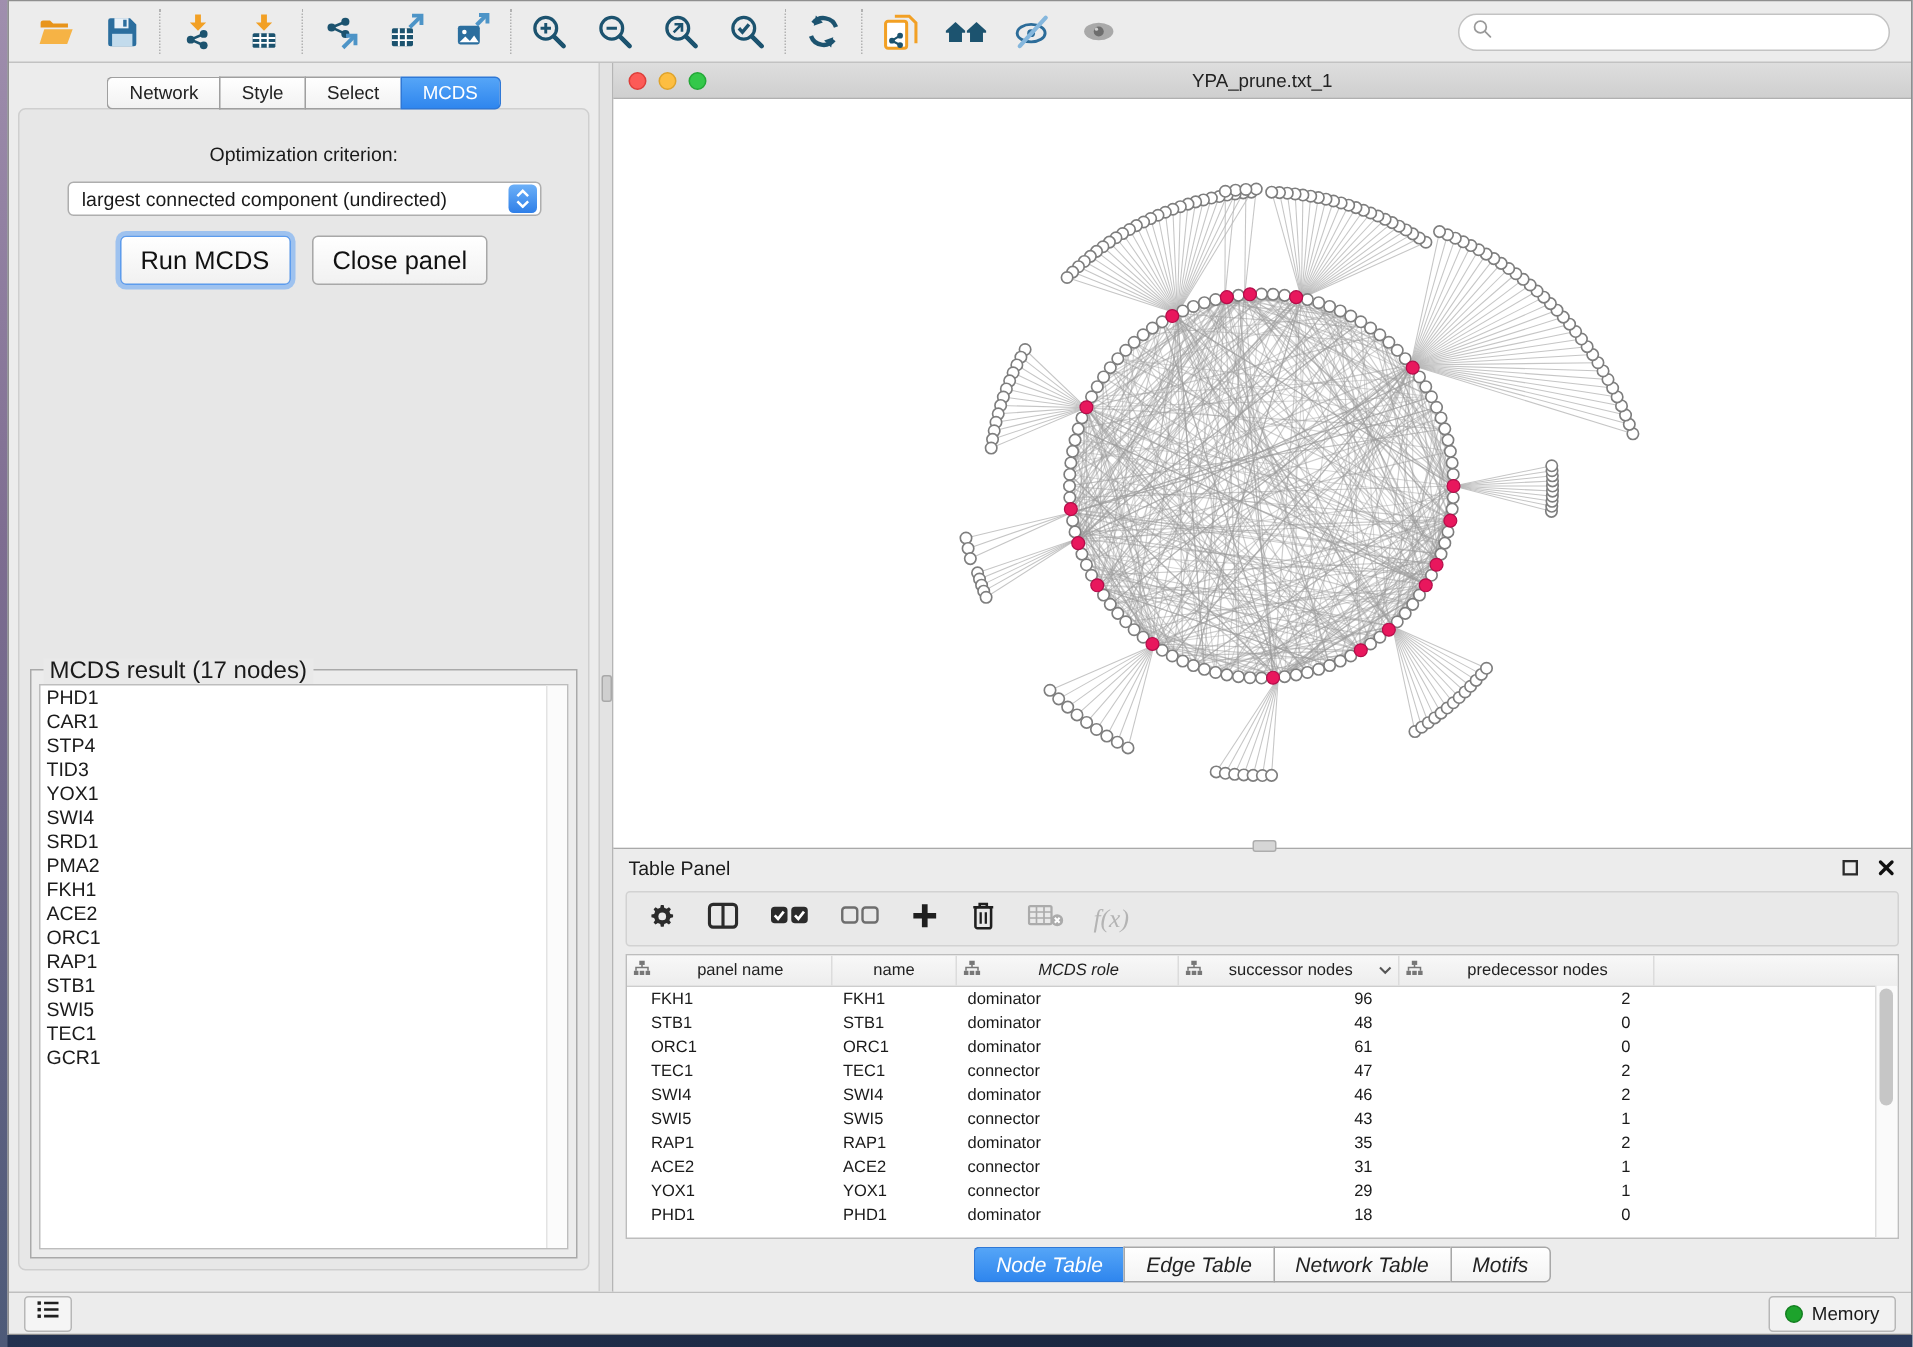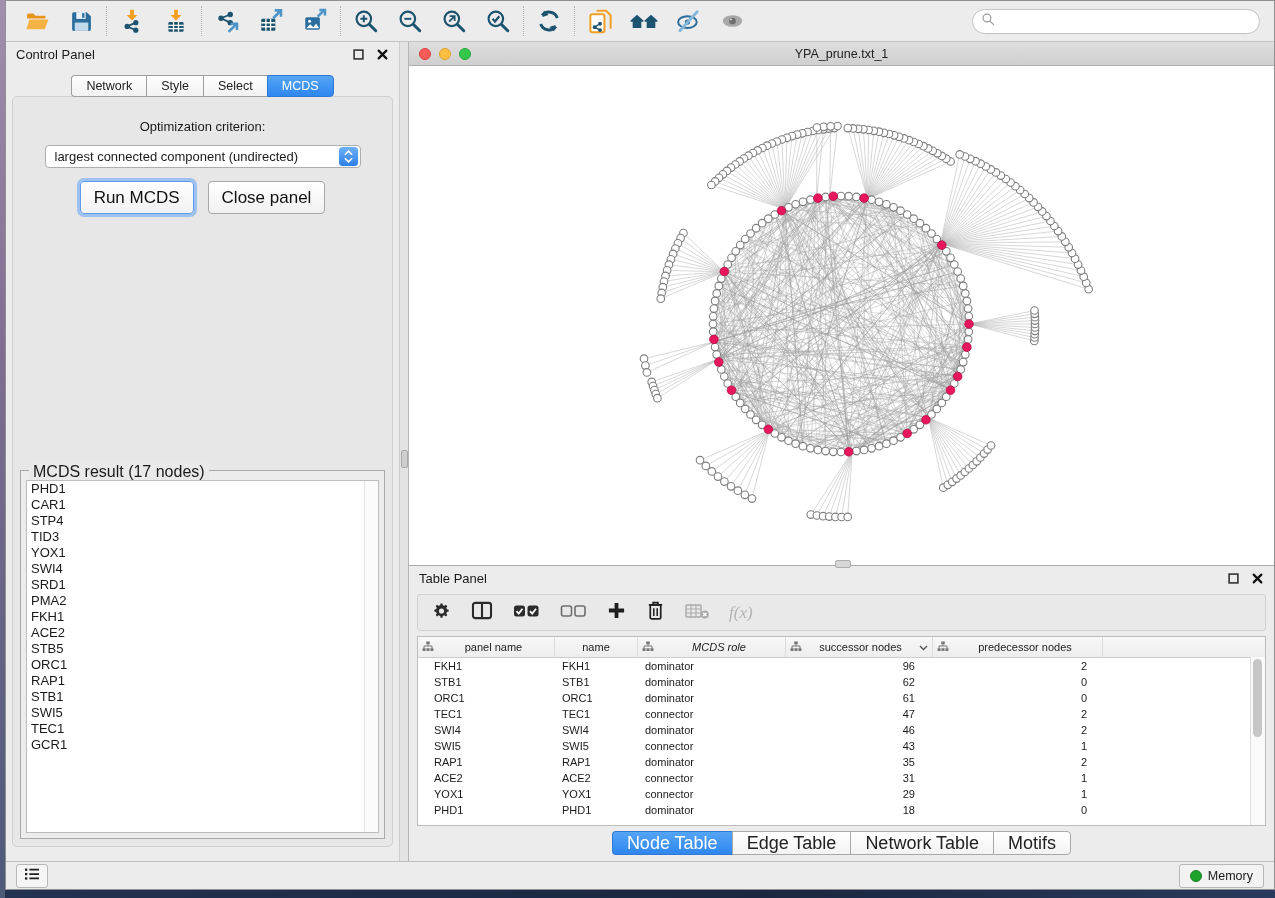--- a/index.html
+++ b/index.html
@@ -92,22 +92,22 @@
   .th .th-label{flex:1;text-align:center;white-space:nowrap;overflow:hidden;}
   .th-fill{flex:1;border-right:none;}
   .tr{display:flex;height:16px;align-items:center;}
   .td{font-size:11px;box-sizing:border-box;white-space:nowrap;overflow:hidden;}
   .td.left{padding-left:16px;}
   .td.left2{padding-left:7px;}
   .td.num{text-align:right;}
   .tbl-scroll{position:absolute;top:20px;bottom:0;right:0;width:14px;background:#fafafa;border-left:1px solid #ddd;}
   .tbl-thumb{position:absolute;top:2px;left:2px;width:9px;height:78px;border-radius:5px;background:#c6c6c6;}
   .tp-tabs{height:24px;flex:0 0 24px;margin:5px 0 6px 0;display:flex;justify-content:center;}
-  .tp-tab{font-size:18px;padding:3px 14px;background:linear-gradient(#ffffff,#f3f3f3);
-       border:1px solid #a8a8a8;border-right:none;color:#222;display:flex;align-items:center;}
+  .tp-tab{font-size:14px;padding:3px 14px;background:linear-gradient(#ffffff,#f3f3f3);
+       border:1px solid #a8a8a8;border-right:none;color:#222;display:flex;align-items:center;font-style:italic;}
   .tp-tab:first-child{border-radius:4px 0 0 4px;}
   .tp-tab:last-child{border-right:1px solid #a8a8a8;border-radius:0 4px 4px 0;}
   .tp-tab.active{background:linear-gradient(#55a5f7,#2f86ee);color:#fff;border-color:#2f78d6;}
 
   
   .statusbar{height:28px;flex:0 0 28px;border-top:1px solid #bfbfbf;background:#ececec;
        display:flex;align-items:center;padding:0 10px;box-sizing:border-box;gap:36px;}
   .sb-left-btn{width:30px;height:22px;background:#f5f5f5;border:1px solid #b7b7b7;border-radius:3px;
        display:flex;align-items:center;justify-content:center;}
   .memory-btn{margin-left:auto;height:22px;background:#f2f2f2;border:1px solid #b7b7b7;border-radius:3px;
@@ -309,36 +309,20 @@
             <circle cx="8.5" cy="8.5" r="5.6" fill="none" stroke="#9a9a9a" stroke-width="1.7"></circle>
             <path d="M13 13l5 5" stroke="#9a9a9a" stroke-width="1.7" stroke-linecap="round"></path>
           </svg></span>
       <input type="text" placeholder="" style="">
     </div>
   </div>
 
   <div class="main">
 
     <div class="control-panel">
-      <div class="panel-header">
-        <span>Control Panel</span>
-        <span class="spacer"></span>
-        <span class="win-ctl">
-          <span class="wbtn">
-              <svg width="11" height="11" viewBox="0 0 10 10">
-                <rect x="1" y="1" width="8" height="8" fill="none" stroke="#2b2b2b" stroke-width="1.4"></rect>
-              </svg>
-            </span>
-          <span class="wbtn">
-              <svg width="11" height="11" viewBox="0 0 10 10">
-                <path d="M1.5 1.5l7 7M8.5 1.5l-7 7" stroke="#111" stroke-width="2" stroke-linecap="round"></path>
-              </svg>
-            </span>
-        </span>
-      </div>
       <div class="cp-tabs">
           <div class="cp-tab">Network</div>
           <div class="cp-tab">Style</div>
           <div class="cp-tab">Select</div>
           <div class="cp-tab active">MCDS</div>
         </div>
       <div class="cp-body">
         <div class="opt-label">Optimization criterion:</div>
         <div class="criterion">
           <span class="val">largest connected component (undirected)</span>
@@ -362,21 +346,20 @@
           <div class="mcds-item">PHD1</div>
               <div class="mcds-item">CAR1</div>
               <div class="mcds-item">STP4</div>
               <div class="mcds-item">TID3</div>
               <div class="mcds-item">YOX1</div>
               <div class="mcds-item">SWI4</div>
               <div class="mcds-item">SRD1</div>
               <div class="mcds-item">PMA2</div>
               <div class="mcds-item">FKH1</div>
               <div class="mcds-item">ACE2</div>
-              <div class="mcds-item">STB5</div>
               <div class="mcds-item">ORC1</div>
               <div class="mcds-item">RAP1</div>
               <div class="mcds-item">STB1</div>
               <div class="mcds-item">SWI5</div>
               <div class="mcds-item">TEC1</div>
               <div class="mcds-item">GCR1</div>
             </div>
         </div>
       </div>
     </div>
@@ -1385,21 +1368,21 @@
                 <div class="td left" style="width: 137px;">FKH1</div>
                 <div class="td left2" style="width: 83px;">FKH1</div>
                 <div class="td left2" style="width: 148px;">dominator</div>
                 <div class="td num" style="width: 147px; padding-right: 18px;">96</div>
                 <div class="td num" style="width: 170px; padding-right: 16px;">2</div>
               </div>
               <div class="tr">
                 <div class="td left" style="width: 137px;">STB1</div>
                 <div class="td left2" style="width: 83px;">STB1</div>
                 <div class="td left2" style="width: 148px;">dominator</div>
-                <div class="td num" style="width: 147px; padding-right: 18px;">62</div>
+                <div class="td num" style="width: 147px; padding-right: 18px;">48</div>
                 <div class="td num" style="width: 170px; padding-right: 16px;">0</div>
               </div>
               <div class="tr">
                 <div class="td left" style="width: 137px;">ORC1</div>
                 <div class="td left2" style="width: 83px;">ORC1</div>
                 <div class="td left2" style="width: 148px;">dominator</div>
                 <div class="td num" style="width: 147px; padding-right: 18px;">61</div>
                 <div class="td num" style="width: 170px; padding-right: 16px;">0</div>
               </div>
               <div class="tr">

